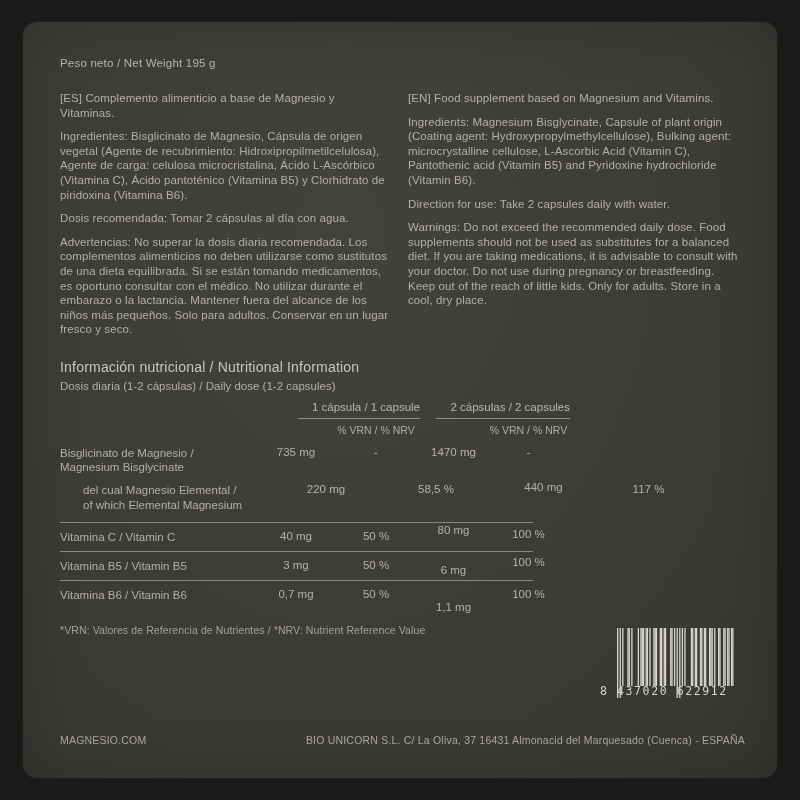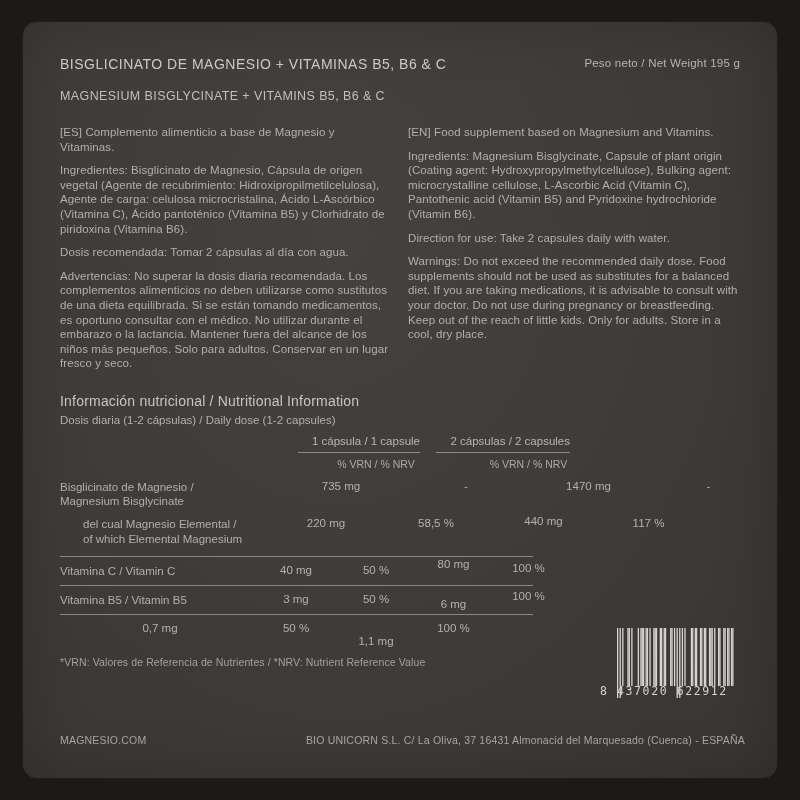--- a/index.html
+++ b/index.html
@@ -35,21 +35,21 @@
   .group-hdr { grid-column:span 2; text-align:right; }
   .group-hdr .ghx { display:inline-block; padding:0 0 5px 14px;
                     border-bottom:1px solid #8f8c88; color:#b9b6b2; }
   .vrn-row { margin-top:5px; font-size:10.5px; color:#aeaba7; }
   .vrn-row .cell-num { grid-column-start:3; }
   .vrn-row .cell-num + .cell-num { grid-column-start:5; }
   .drow { padding:7px 0 6px 0; }
   .drow .nm { line-height:14.2px; color:#b2afab; }
   .nm-indent { padding-left:23px; }
   .rule { border-top:1px solid #8b8884; width:473px; }
-  .row-mg { padding-top:10px;gap:45px; }
+  .row-mg { padding-top:10px; }
   .row-el { padding-top:3px; padding-bottom:10px;gap:30px; }
   .row-vit { padding:7px 0 7px 0; }
   .row-c  .a2 { transform:translateY(-6px); }
   .row-c  .n2 { transform:translateY(-2px); }
   .row-b5 .a2 { transform:translateY(5px); }
   .row-b5 .n2 { transform:translateY(-3px); }
   .row-b6 .a2 { transform:translateY(13px); }
   .row-el .a2 { transform:translateY(-2px); }
 
   .footnote { margin-top:15px; font-size:10.5px; color:#a3a09c; letter-spacing:0.1px; }
@@ -66,24 +66,20 @@
             display:flex; justify-content:space-between; align-items:baseline;
             font-size:10.5px; color:#a8a5a1; letter-spacing:0.2px; }
 </style>
 </head>
 <body>
 
 <div class="stage">
   <div class="label-card">
 
     <div class="hdr">
-      <div>
-        <div class="title">BISGLICINATO DE MAGNESIO + VITAMINAS B5, B6 &amp; C</div>
-        <div class="subtitle">MAGNESIUM BISGLYCINATE + VITAMINS B5, B6 &amp; C</div>
-      </div>
       <div class="netweight">Peso neto / Net Weight  195 g</div>
     </div>
 
     <div class="cols">
       <div class="col">
         <p>[ES] Complemento alimenticio a base de Magnesio y Vitaminas.</p>
         <p>Ingredientes: Bisglicinato de Magnesio, Cápsula de origen vegetal (Agente de recubrimiento: Hidroxipropilmetilcelulosa), Agente de carga: celulosa microcristalina, Ácido L-Ascórbico (Vitamina C), Ácido pantoténico (Vitamina B5) y Clorhidrato de piridoxina (Vitamina B6).</p>
         <p>Dosis recomendada: Tomar 2 cápsulas al día con agua.</p>
         <p>Advertencias: No superar la dosis diaria recomendada. Los complementos alimenticios no deben utilizarse como sustitutos de una dieta equilibrada. Si se están tomando medicamentos, es oportuno consultar con el médico. No utilizar durante el embarazo o la lactancia. Mantener fuera del alcance de los niños más pequeños. Solo para adultos. Conservar en un lugar fresco y seco.</p>
       </div>
@@ -153,20 +149,21 @@
         <div class="nm">Vitamina B5 / Vitamin B5</div>
         <div class="cell-num">3 mg</div>
         <div class="cell-num">50 %</div>
         <div class="cell-num a2">6 mg</div>
         <div class="cell-num n2">100 %</div>
       </div>
 
       <div class="rule"></div>
 
       <div class="trow drow row-vit row-b6">
+        <div class="nm">Vitamina B6 / Vitamin B6</div>
         <div class="cell-num">0,7 mg</div>
         <div class="cell-num">50 %</div>
         <div class="cell-num a2">1,1 mg</div>
         <div class="cell-num n2">100 %</div>
       </div>
     </div>
 
     <div class="footnote">*VRN: Valores de Referencia de Nutrientes  / *NRV: Nutrient Reference Value</div>
 
     <div class="barcode">

